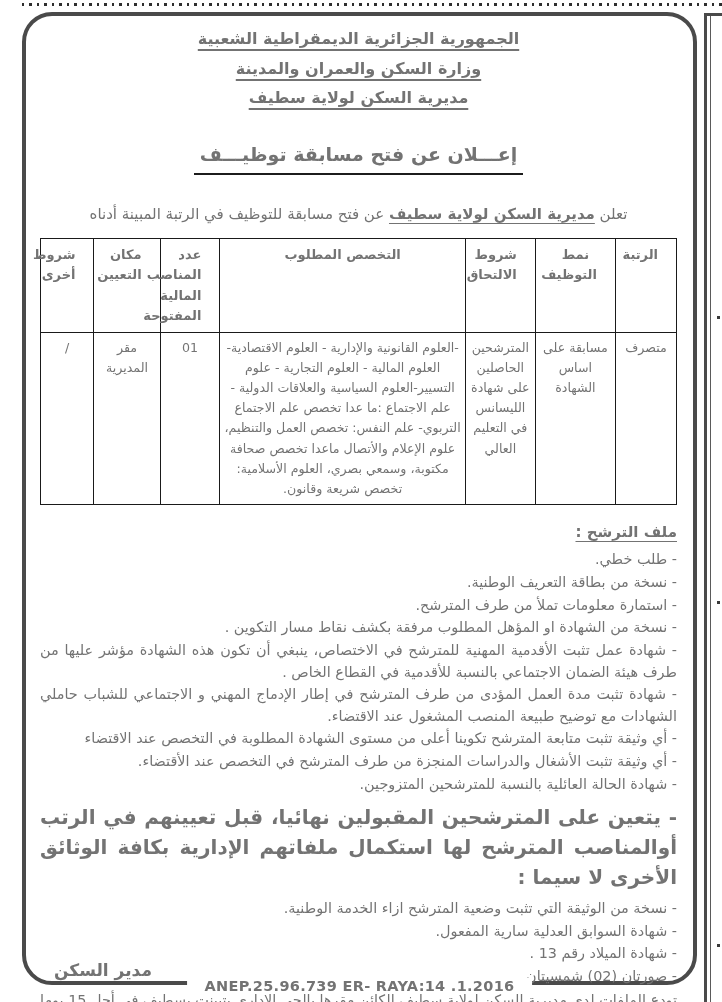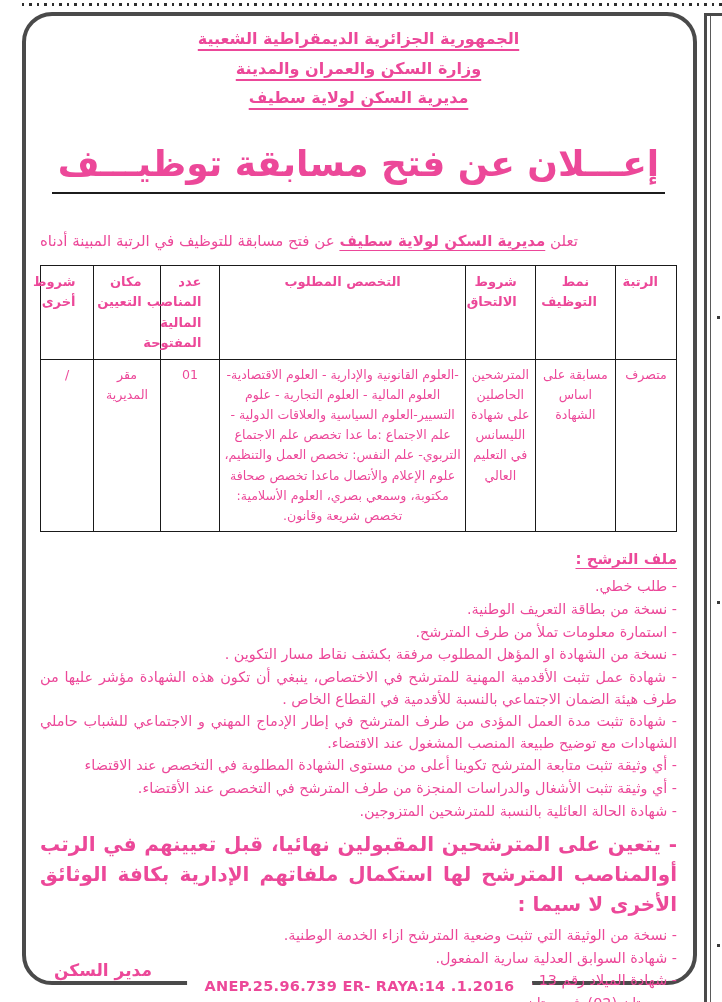--- a/index.html
+++ b/index.html
@@ -2,44 +2,44 @@
 <html lang="ar"><head>
 <meta charset="utf-8">
 <style>
   html,body{margin:0;padding:0;background:#fff;}
   .page{
     position:relative;
     width:722px;height:1002px;
     background:#fff;
     overflow:hidden;
     font-family:"DejaVu Sans",sans-serif;
-    color:#ec4899;
+    color:#737373;
   }
   .dotted-top{
     position:absolute;top:3px;left:22px;right:0;height:3px;
     background:repeating-linear-gradient(90deg,#2e2e2e 0 2.5px,transparent 2.5px 7.5px);
   }
   .main-box{
     position:absolute;left:22px;top:12px;width:675px;height:973px;
     box-sizing:border-box;
     border:4px solid #4a4a4a;border-radius:30px;
     padding:8px 16px 26px 14px;
     direction:rtl;
   }
   .hdr{ text-align:center;font-weight:bold;font-size:16px;line-height:1.85;}
   .hdr .u{ text-decoration:underline;text-underline-offset:5px;text-decoration-thickness:1.5px;}
   .big-title{
     text-align:center;margin-top:30px;
   }
   .big-title span{
-    display:inline-block;font-size:36px;font-weight:bold;
+    display:inline-block;font-size:19px;font-weight:bold;
     border-bottom:2px solid #1c1c1c;padding:0 6px 8px 6px;
   }
   .intro{
-    margin-top:36px;font-size:15px;text-align:left;line-height:1.5;
+    margin-top:28px;font-size:15px;text-align:center;line-height:1.5;
   }
   .intro .emph{font-weight:bold;text-decoration:underline;text-underline-offset:4px;}
   table.jobs{
     width:100%;margin-top:13px;border-collapse:collapse;direction:rtl;
     table-layout:fixed;
   }
   table.jobs th,table.jobs td{
     border:1.8px solid #1a1a1a;
   }
   table.jobs th{

